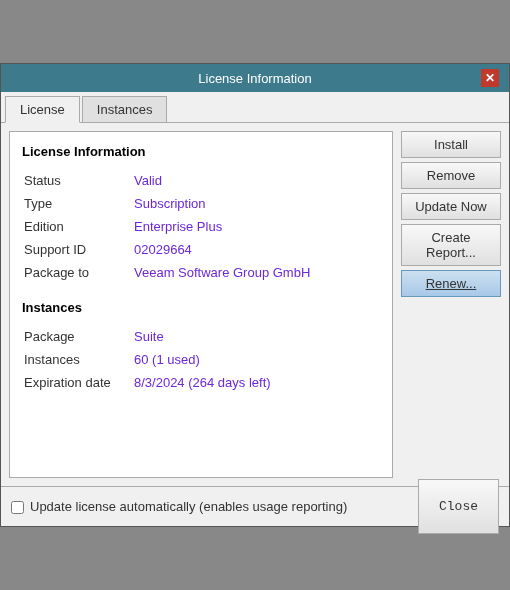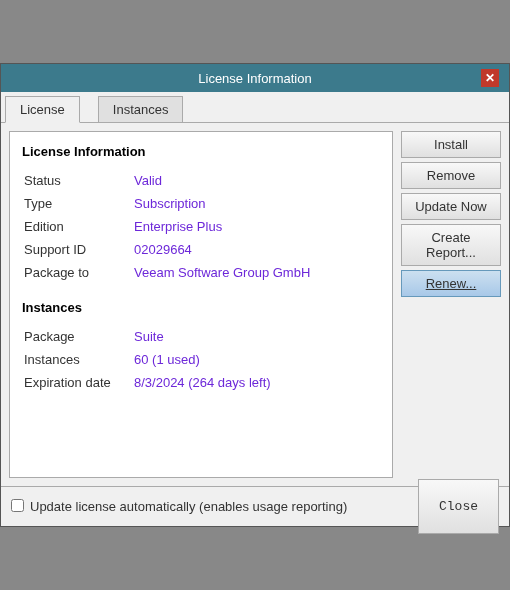--- a/index.html
+++ b/index.html
@@ -69,21 +69,21 @@
       padding-left: 4px;
       flex-shrink: 0;
     }
 
     .tab {
       padding: 5px 14px;
       border: 1px solid #aaa;
       border-bottom: none;
       background: #e0e0e0;
       cursor: pointer;
-      margin-right: 18px;
+      margin-right: 2px;
       color: #333;
     }
 
     .tab.active {
       background: #f0f0f0;
       border-bottom: 1px solid #f0f0f0;
       margin-bottom: -1px;
       z-index: 1;
     }
 
@@ -166,21 +166,21 @@
       justify-content: space-between;
       padding: 8px 10px;
       border-top: 1px solid #aaa;
       background: #f0f0f0;
       flex-shrink: 0;
       height: 40px;
     }
 
     .checkbox-label {
       display: flex;
-      align-items: flex-start;
+      align-items: flex-end;
       gap: 6px;
       color: #333;
       cursor: pointer;
     }
 
     .checkbox-label input[type="checkbox"] {
       margin: 0;
       cursor: pointer;
     }
 

